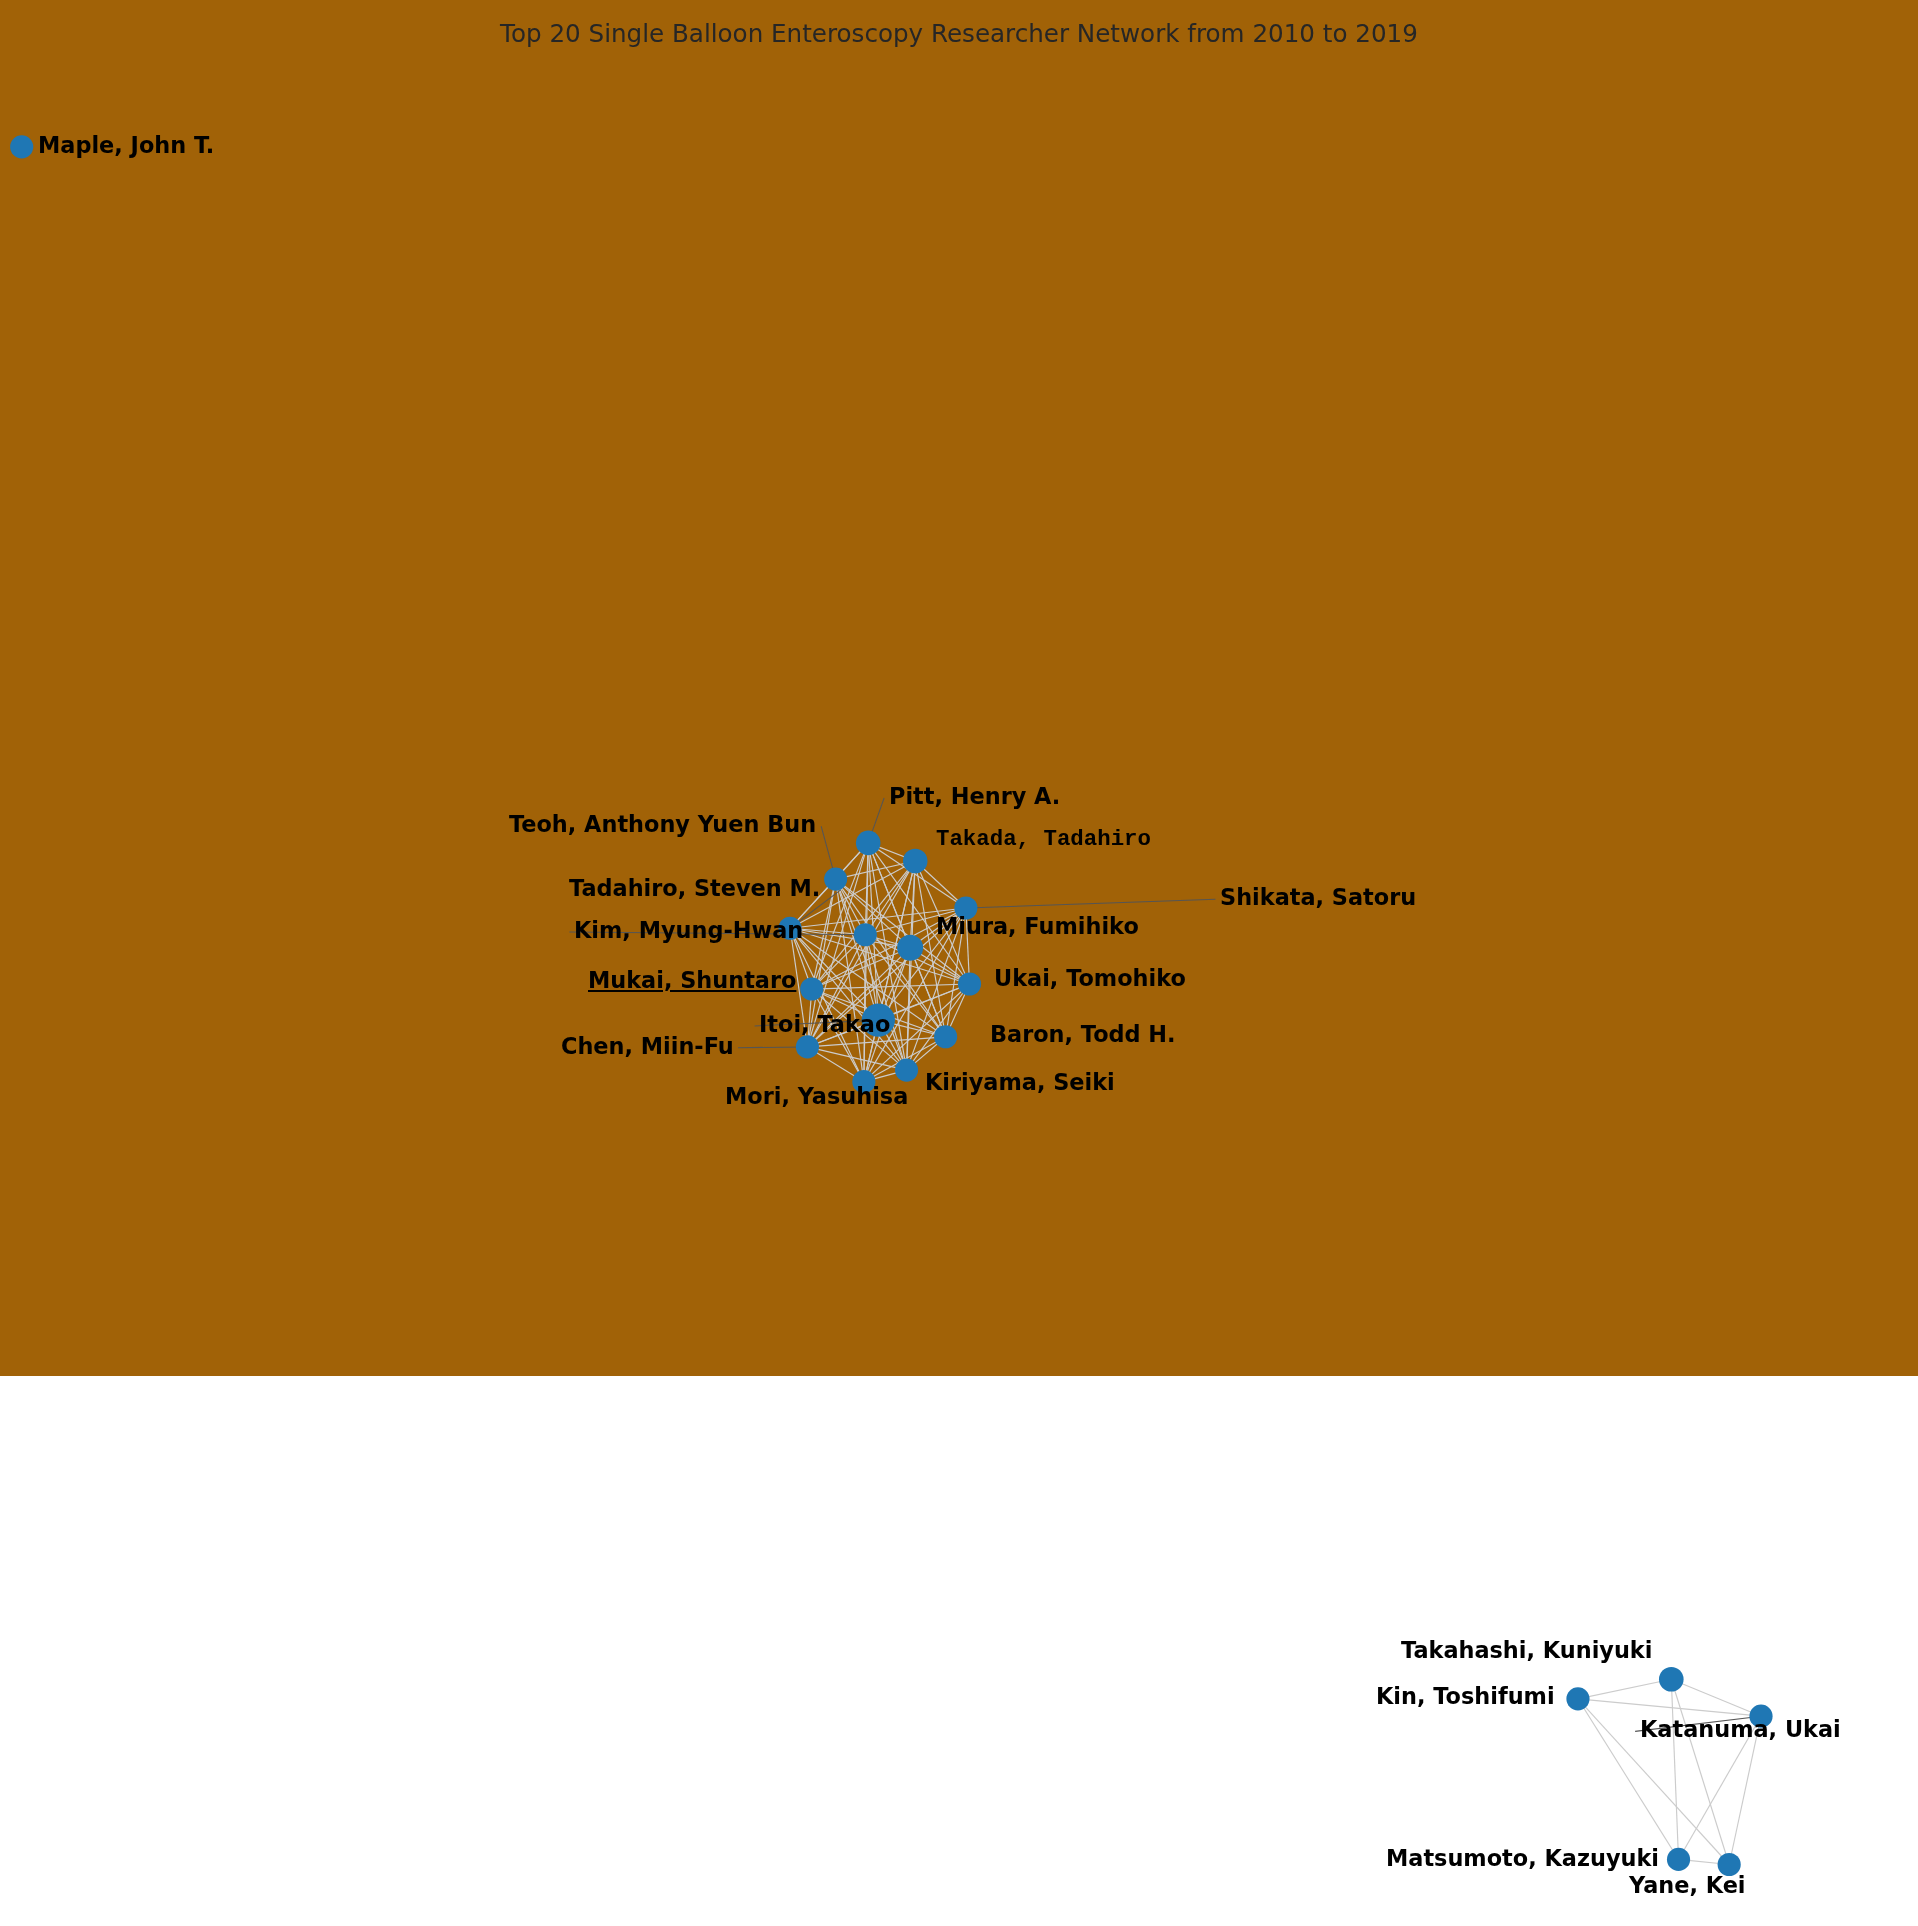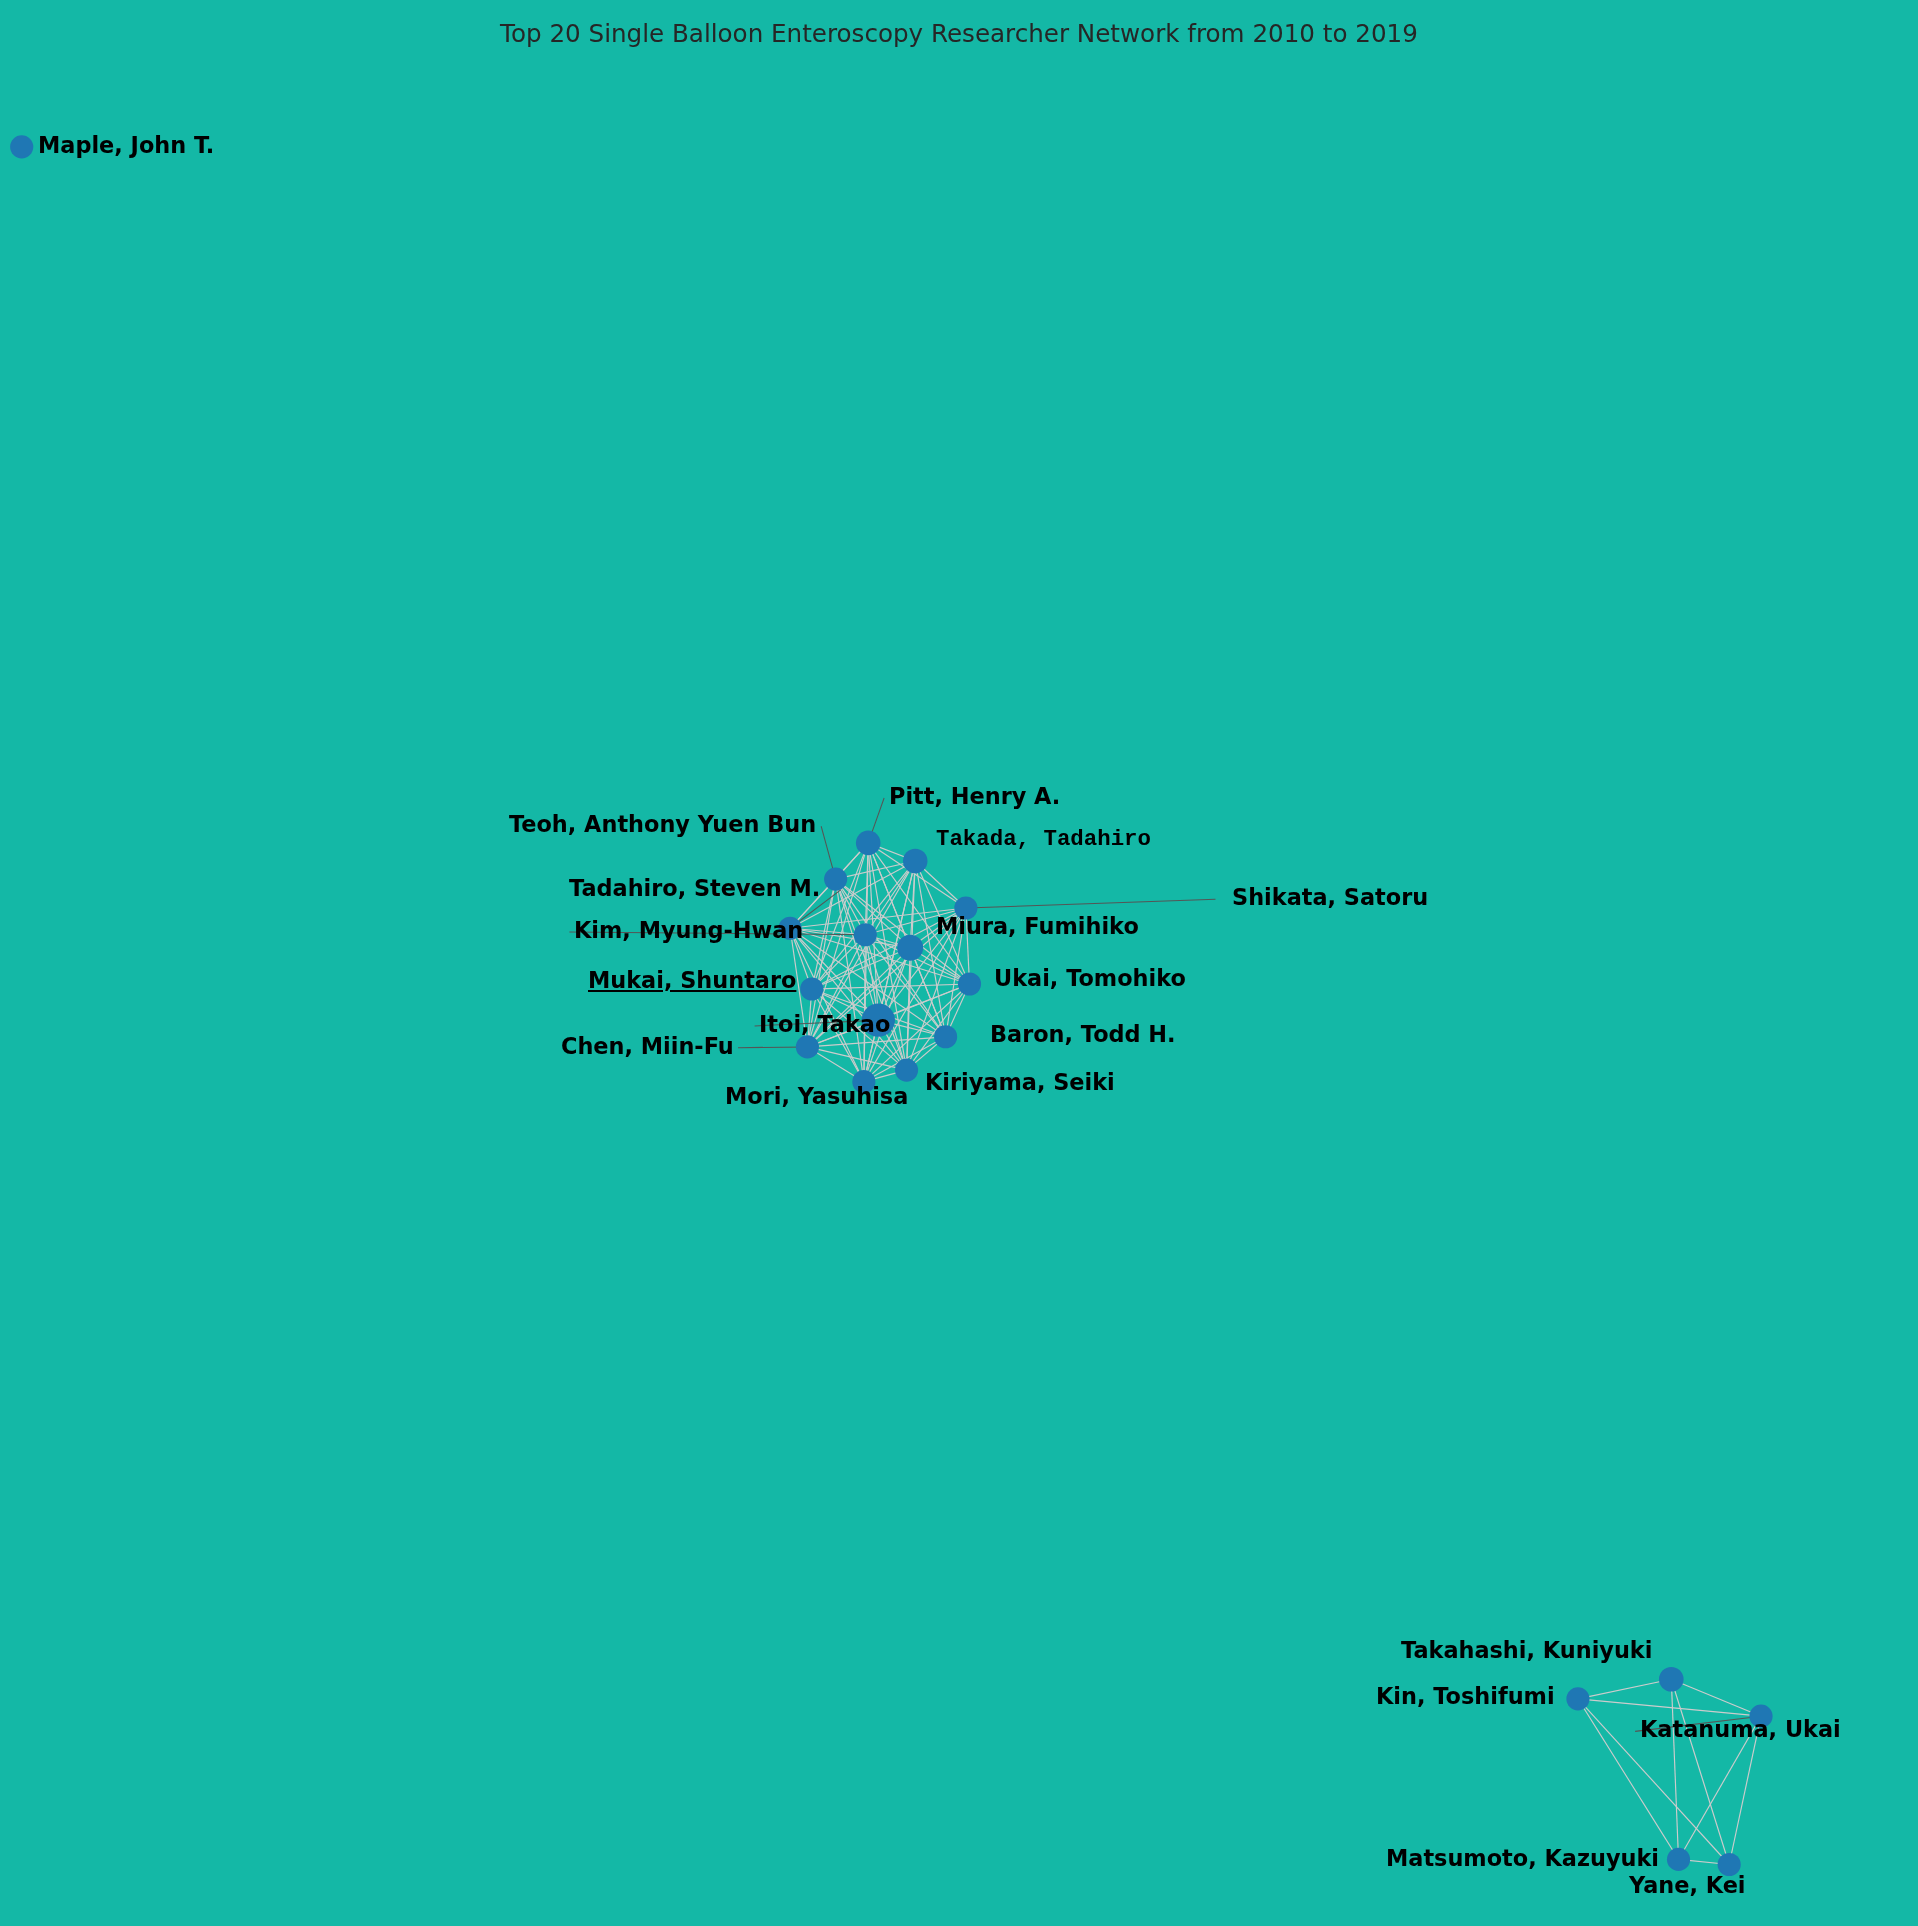--- a/index.html
+++ b/index.html
@@ -9,22 +9,22 @@
   }
   body {
     width: 1918px;
     height: 1926px;
     font-family: "DejaVu Sans", sans-serif;
     overflow: hidden;
   }
   #figure {
     position: relative;
     width: 1918px;
-    height: 1926px;
-    background: #14b8a6;
+    height: 1376px;
+    background: #a16207;
   }
   #chart-title {
     position: absolute;
     top: 19px;
     left: 0;
     width: 1918px;
     text-align: center;
     font-family: "DejaVu Sans", sans-serif;
     font-size: 24.6px;
     color: #262626;
@@ -191,21 +191,21 @@
         <circle cx="2320" cy="2570" r="16" fill="#1f77b4"></circle>
         <circle cx="2390" cy="2577" r="16" fill="#1f77b4"></circle>
       </g>
   </svg>
 
   <div id="labels-layer">
       <div class="node-label" style="top: 134px; left: 38px;">Maple, John T.</div>
       <div class="node-label" style="top: 785px; left: 889px;">Pitt, Henry A.</div>
       <div class="node-label" style="top: 828px; left: 936px; font-family: Liberation Mono, monospace;">Takada, Tadahiro</div>
       <div class="node-label" style="top: 813px; left: 509px; visibility: visible;">Teoh, Anthony Yuen Bun</div>
-      <div class="node-label" style="top: 886px; left: 1220px; margin-left: 12px;">Shikata, Satoru</div>
+      <div class="node-label" style="top: 886px; left: 1220px;">Shikata, Satoru</div>
       <div class="node-label" style="top: 877px; left: 569px; visibility: visible;">Tadahiro, Steven M.</div>
       <div class="node-label" style="top: 915px; left: 936px;">Miura, Fumihiko</div>
       <div class="node-label" style="top: 919px; left: 574px;">Kim, Myung-Hwan</div>
       <div class="node-label" style="top: 967px; left: 994px;">Ukai, Tomohiko</div>
       <div class="node-label" style="top: 969px; left: 588px; visibility: visible; text-decoration: underline;">Mukai, Shuntaro</div>
       <div class="node-label" style="top: 1013px; left: 759px;">Itoi, Takao</div>
       <div class="node-label" style="top: 1023px; left: 990px;">Baron, Todd H.</div>
       <div class="node-label" style="top: 1035px; left: 561px; visibility: visible;">Chen, Miin-Fu</div>
       <div class="node-label" style="top: 1071px; left: 925px;">Kiriyama, Seiki</div>
       <div class="node-label" style="top: 1085px; left: 689px; visibility: visible; margin-left: 36px;">Mori, Yasuhisa</div>

